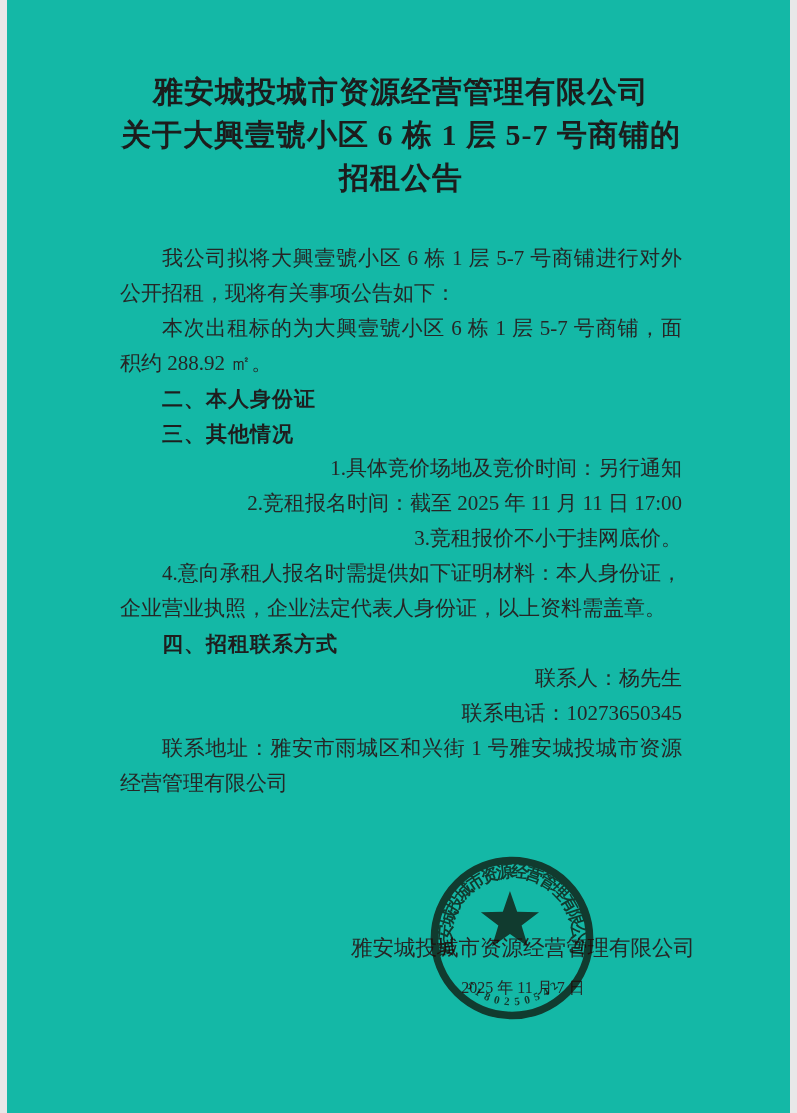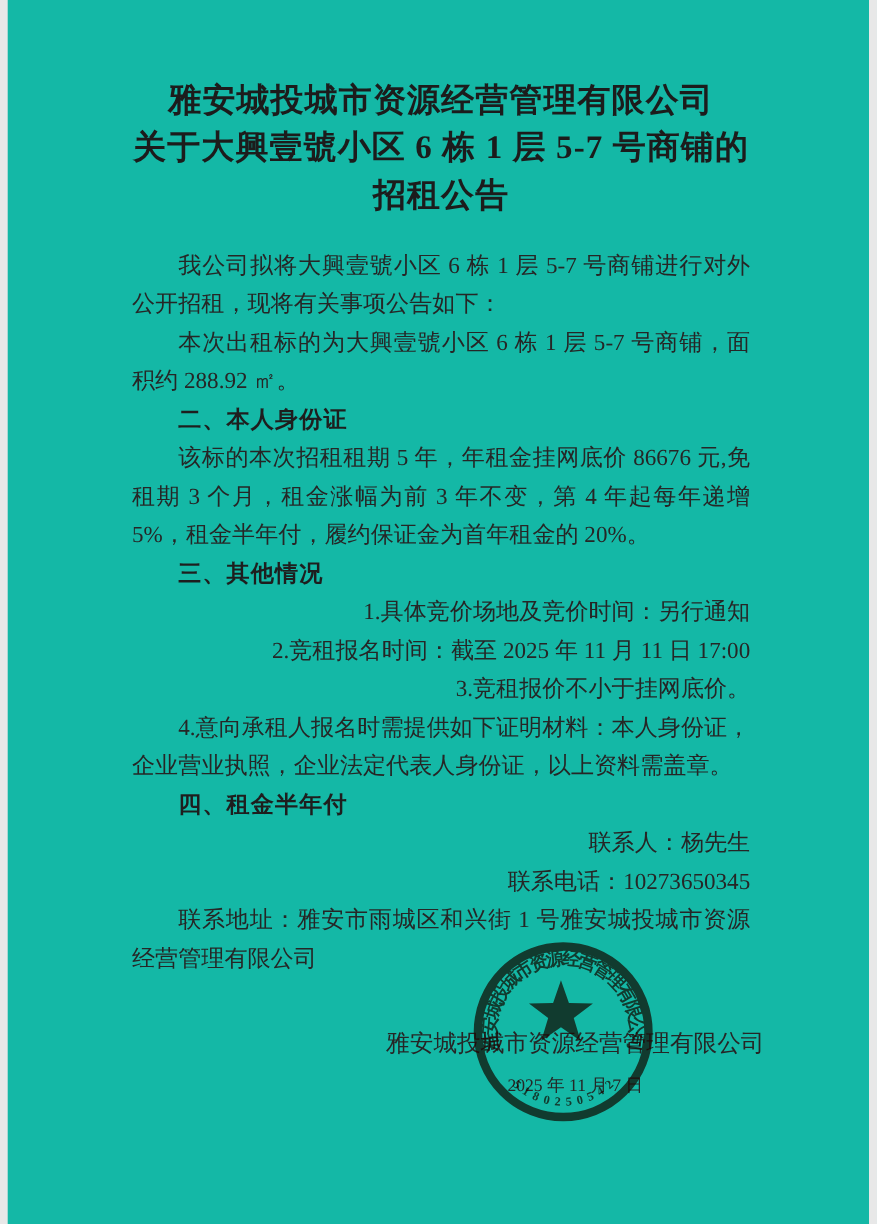--- a/index.html
+++ b/index.html
@@ -20,21 +20,21 @@
     text-align:center;
     font-size:30px;
     line-height:43px;
     font-weight:bold;
     color:#1c1c1c;
     font-family:"Liberation Serif","DejaVu Serif",serif;
     letter-spacing:1px;
   }
   .title .tline{display:block;}
   .body{
-    margin-top:25px;
+    margin-top:42px;
     font-size:21px;
     line-height:35px;
   }
   .para{
     margin:0;
     text-indent:2em;
     text-align:justify;
     word-break:break-all;
     color:#262626;
   }
@@ -88,29 +88,28 @@
       <span class="tline">关于大興壹號小区 6 栋 1 层 5-7 号商铺的</span>
       <span class="tline">招租公告</span>
     </h1>
 
     <div class="body">
       <p class="para">我公司拟将大興壹號小区 6 栋 1 层 5-7 号商铺进行对外公开招租，现将有关事项公告如下：</p>
 
       <p class="para">本次出租标的为大興壹號小区 6 栋 1 层 5-7 号商铺，面积约 288.92 ㎡。</p>
 
       <h2 class="sec-heading">二、本人身份证</h2>
-      <p class="para">该标的本次招租租期 5 年，年租金挂网底价 86676 元,免租期 3 个月，租金涨幅为前 3 年不变，第 4 年起每年递增 5%，租金半年付，履约保证金为首年租金的 20%。</p>
 
       <h2 class="sec-heading">三、其他情况</h2>
       <p class="para nojust">1.具体竞价场地及竞价时间：另行通知</p>
       <p class="para nojust">2.竞租报名时间：截至 2025 年 11 月 11 日 17:00</p>
       <p class="para nojust">3.竞租报价不小于挂网底价。</p>
       <p class="para">4.意向承租人报名时需提供如下证明材料：本人身份证，企业营业执照，企业法定代表人身份证，以上资料需盖章。</p>
 
-      <h2 class="sec-heading">四、租金半年付</h2>
+      <h2 class="sec-heading">四、招租联系方式</h2>
       <p class="para nojust">联系人：杨先生</p>
       <p class="para nojust">联系电话：10273650345</p>
       <p class="para">联系地址：雅安市雨城区和兴街 1 号雅安城投城市资源经营管理有限公司</p>
     </div>
   </div>
 
   <div class="signature">
     <div class="sig-company">雅安城投城市资源经营管理有限公司</div>
     <div class="sig-date">2025 年 11 月 7 日</div>
   </div>

